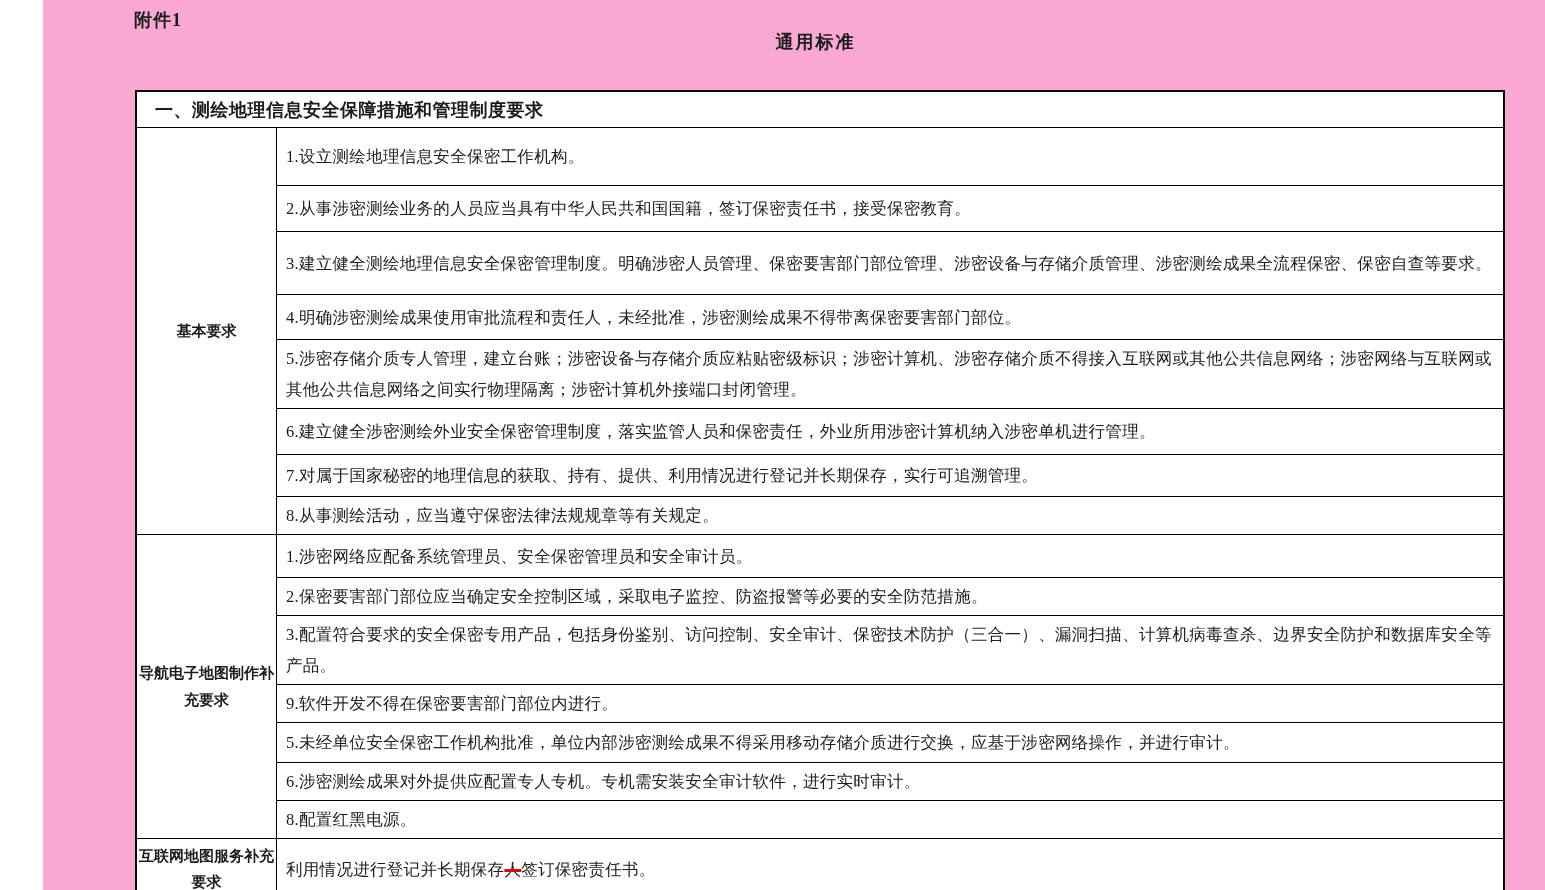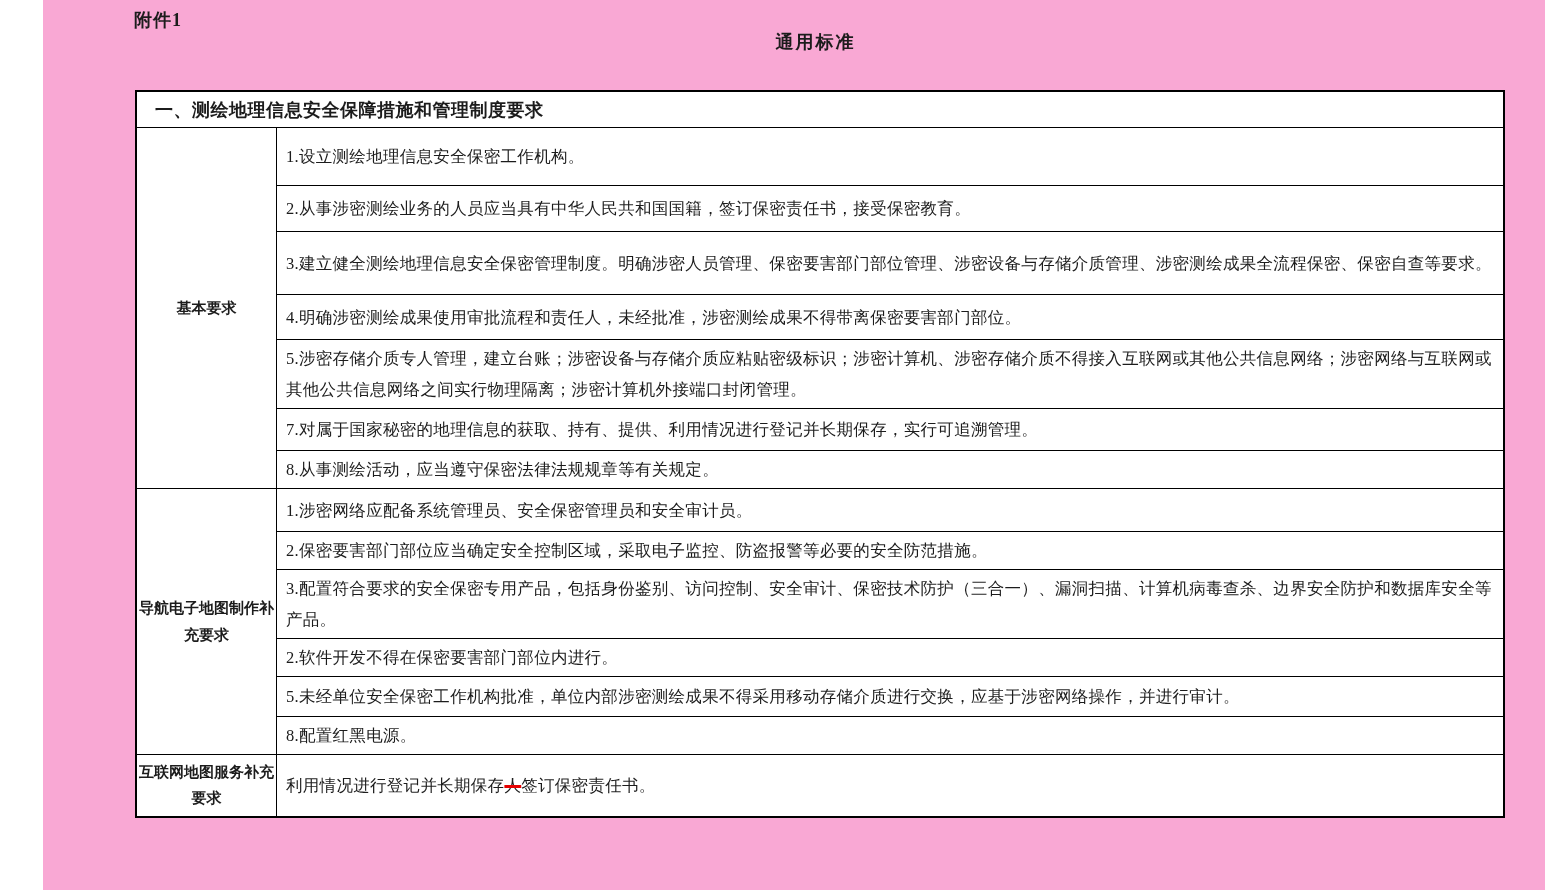--- a/index.html
+++ b/index.html
@@ -109,20 +109,23 @@
           </div>
         <div class="row" style="min-height:63px">
             <span>3.建立健全测绘地理信息安全保密管理制度。明确涉密人员管理、保密要害部门部位管理、涉密设备与存储介质管理、涉密测绘成果全流程保密、保密自查等要求。</span>
           </div>
         <div class="row" style="min-height:45px">
             <span>4.明确涉密测绘成果使用审批流程和责任人，未经批准，涉密测绘成果不得带离保密要害部门部位。</span>
           </div>
         <div class="row" style="min-height:64px">
             <span>5.涉密存储介质专人管理，建立台账；涉密设备与存储介质应粘贴密级标识；涉密计算机、涉密存储介质不得接入互联网或其他公共信息网络；涉密网络与互联网或其他公共信息网络之间实行物理隔离；涉密计算机外接端口封闭管理。</span>
           </div>
+        <div class="row" style="min-height:46px">
+            <span>6.建立健全涉密测绘外业安全保密管理制度，落实监管人员和保密责任，外业所用涉密计算机纳入涉密单机进行管理。</span>
+          </div>
         <div class="row" style="min-height:42px">
             <span>7.对属于国家秘密的地理信息的获取、持有、提供、利用情况进行登记并长期保存，实行可追溯管理。</span>
           </div>
         <div class="row" style="min-height:34px">
             <span>8.从事测绘活动，应当遵守保密法律法规规章等有关规定。</span>
           </div>
       </div>
     </div>
 
     <div class="sec">
@@ -131,24 +134,27 @@
         <div class="row" style="min-height:42px">
             <span>1.涉密网络应配备系统管理员、安全保密管理员和安全审计员。</span>
           </div>
         <div class="row" style="min-height:34px">
             <span>2.保密要害部门部位应当确定安全控制区域，采取电子监控、防盗报警等必要的安全防范措施。</span>
           </div>
         <div class="row" style="min-height:67px">
             <span>3.配置符合要求的安全保密专用产品，包括身份鉴别、访问控制、安全审计、保密技术防护（三合一）、漏洞扫描、计算机病毒查杀、边界安全防护和数据库安全等产品。</span>
           </div>
         <div class="row" style="min-height:38px">
-            <span>2.软件开发不得在保密要害部门部位内进行。</span>
+            <span>9.软件开发不得在保密要害部门部位内进行。</span>
           </div>
         <div class="row" style="min-height:40px">
             <span>5.未经单位安全保密工作机构批准，单位内部涉密测绘成果不得采用移动存储介质进行交换，应基于涉密网络操作，并进行审计。</span>
+          </div>
+        <div class="row" style="min-height:36px">
+            <span>6.涉密测绘成果对外提供应配置专人专机。专机需安装安全审计软件，进行实时审计。</span>
           </div>
         <div class="row" style="min-height:31px">
             <span>8.配置红黑电源。</span>
           </div>
       </div>
     </div>
 
     <div class="sec">
       <div class="label-cell">互联网地图服务补充要求</div>
       <div class="rows">

